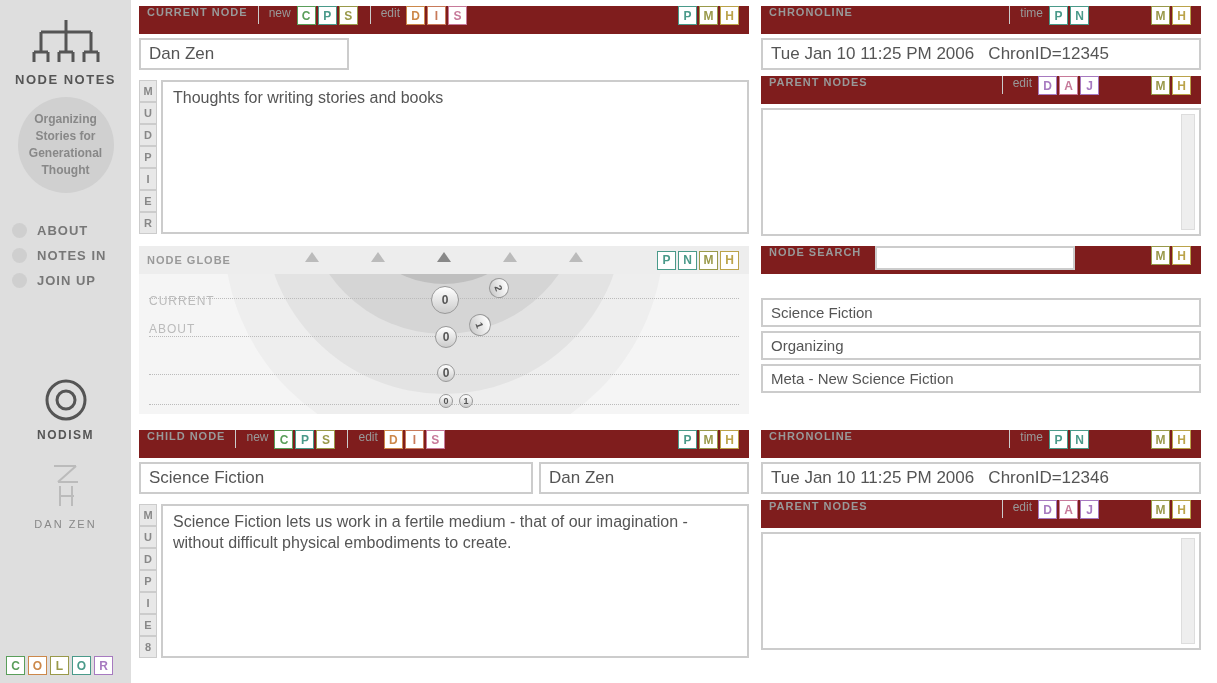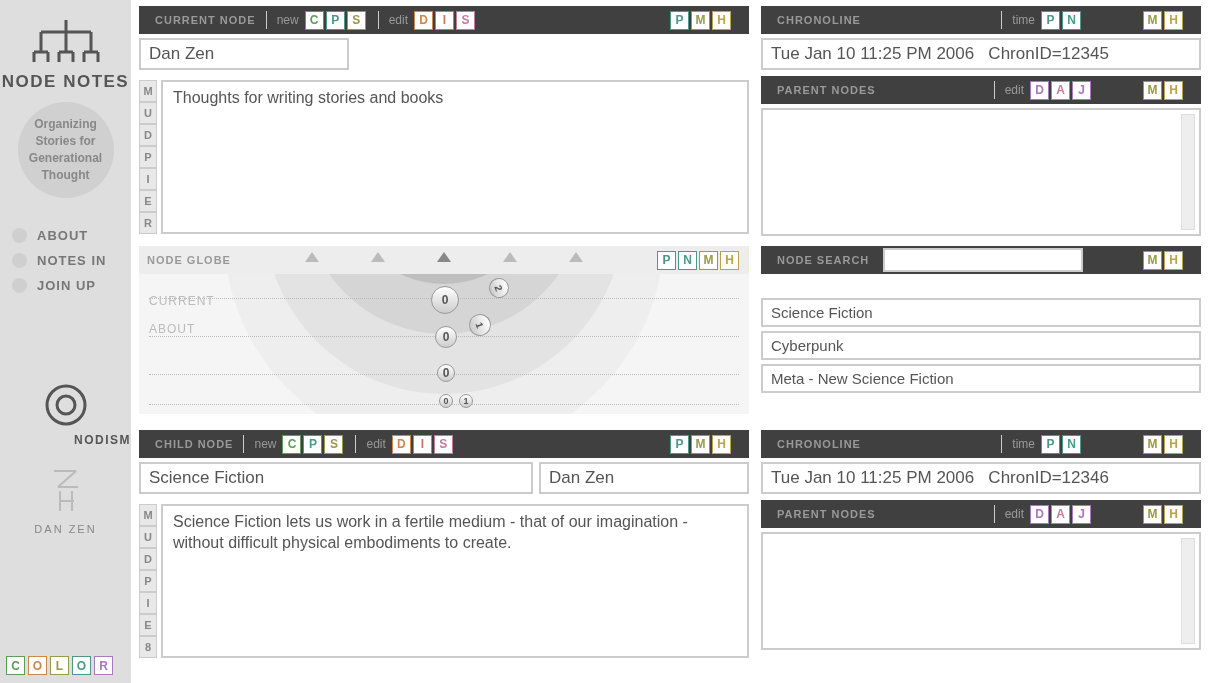--- a/index.html
+++ b/index.html
@@ -1,36 +1,36 @@
 <!DOCTYPE html>
 <html><head>
 <meta charset="utf-8">
 <style>
 * { box-sizing: border-box; margin: 0; padding: 0; }
 body { font-family: Arial, sans-serif; background: #fff; width: 1217px; height: 683px; overflow: hidden; display: flex; }
 .sidebar { width: 131px; background: #dedede; height: 683px; position: relative; padding-top: 10px; }
 .logo-glyph { display: flex; justify-content: center; margin-top: 8px; }
-.logo-title { text-align: center; font-size: 17px; font-weight: bold; letter-spacing: 1.5px; color: #555; margin-top: 4px; }
+.logo-title { text-align: center; font-size: 13px; font-weight: bold; letter-spacing: 1.5px; color: #555; margin-top: 4px; }
 .tagline { width: 96px; height: 96px; background: #d0d0d0; border-radius: 50%; margin: 10px auto 0; display: flex; align-items: center; justify-content: center; text-align: center; font-size: 12px; font-weight: bold; color: #888; line-height: 1.4; padding: 6px; }
 .menu { margin-top: 30px; padding-left: 12px; }
 .menu-item { display: flex; align-items: center; margin-bottom: 10px; cursor: pointer; text-align: right; }
 .mdot { width: 15px; height: 15px; background: #cfcfcf; border-radius: 50%; margin-right: 10px; }
 .mlabel { font-size: 13px; font-weight: bold; letter-spacing: 1px; color: #777; }
-.nodism-blk { text-align: right; margin-top: 90px; }
+.nodism-blk { text-align: center; margin-top: 90px; }
 .nodism-circle svg { display: block; margin: 0 auto; }
 .nodism-label { font-size: 12px; font-weight: bold; letter-spacing: 1.5px; color: #555; margin-top: 6px; }
 .dz-blk { text-align: center; margin-top: 18px; color: #aaa; }
 .dz-label { font-size: 11px; letter-spacing: 2px; color: #888; margin-top: 4px; }
 .color-row { position: absolute; bottom: 8px; left: 6px; display: flex; gap: 3px; }
 .cchip { width: 19px; height: 19px; background: #fff; border: 1px solid #ccc; display: flex; align-items: center; justify-content: center; font-size: 12px; font-weight: bold; }
 .main { flex: 1; padding: 6px 8px 0 8px; }
 .row { display: flex; }
 .colL { width: 610px; margin-right: 12px; }
 .colR { width: 440px; }
-.sectbar { background: #404040; height: 28px; display: flex; align-items: center; padding: 0 16px; }
+.sectbar { background: #7f1d1d; height: 28px; display: flex; padding: 0 8px; }
 .sectlabel { font-size: 11px; font-weight: bold; letter-spacing: 1px; color: #999; }
 .divider { width: 1px; height: 18px; background: #ccc; margin: 0 10px; }
 .sublabel { font-size: 12px; color: #999; margin-right: 6px; }
 .chip { width: 19px; height: 19px; border: 1px solid; display: inline-flex; align-items: center; justify-content: center; font-size: 12px; font-weight: bold; margin-right: 2px; cursor: pointer; background: #fff; }
 .spacer { flex: 1; }
 .input-line { display: flex; margin-top: 4px; gap: 6px; }
 .textbox { border: 2px solid #ccc; background: #fff; padding: 4px 8px; font-size: 17px; color: #555; font-family: inherit; }
 .tb-wide { flex: 1; }
 .tb-auth { width: 210px; }
 .tb-full { width: 100%; }
@@ -251,21 +251,21 @@
     <div class="colR">
       <div class="sectbar">
         <span class="sectlabel">NODE SEARCH</span>
         <input class="search-inp" style="">
         <span class="spacer"></span>
         <span class="chip c-olive">M</span>
         <span class="chip c-gold">H</span>
       </div>
       <div style="height:20px"></div>
       <div class="listitem">Science Fiction</div>
-      <div class="listitem">Cyberpunk</div>
+      <div class="listitem">Organizing</div>
       <div class="listitem">Meta - New Science Fiction</div>
     </div>
   </div>
 
   <div class="row" style="margin-top:16px">
     <div class="colL">
       <div class="sectbar">
         <span class="sectlabel">CHILD NODE</span>
         <span class="divider"></span>
         <span class="sublabel">new</span>

